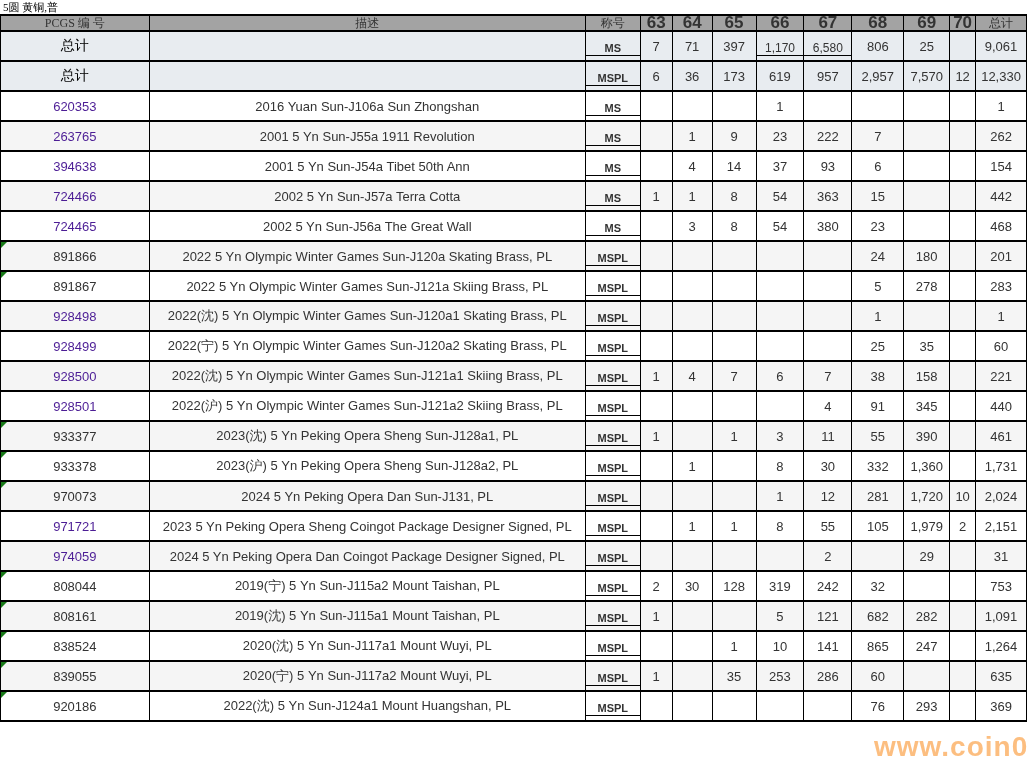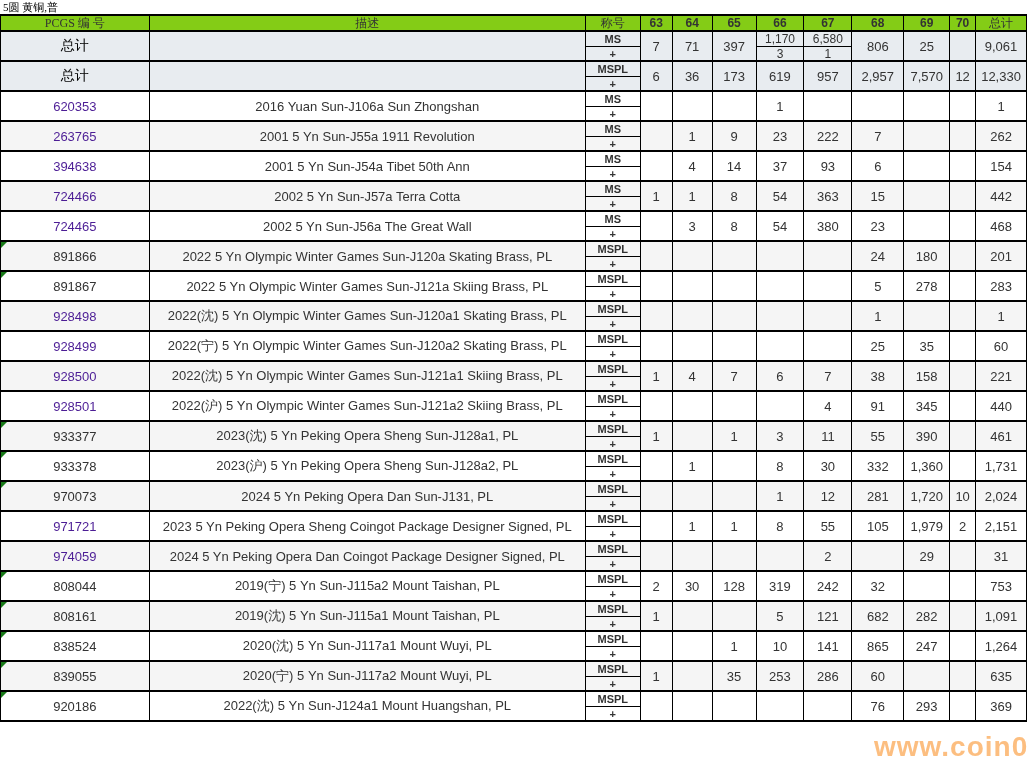--- a/index.html
+++ b/index.html
@@ -2,34 +2,34 @@
 <html><head>
 <meta charset="utf-8">
 <style>
   * { margin:0; padding:0; box-sizing:border-box; }
   html,body { width:1027px; height:767px; overflow:hidden; background:#fff;
     font-family:"Liberation Sans", sans-serif; color:#333; }
   .title { height:14px; line-height:14px; font-size:11px; padding-left:3px; color:#000;
     font-family:"Liberation Serif", serif; }
   .table { width:1027px; border-top:2px solid #000; border-left:1px solid #000; border-right:1px solid #000; }
   .row { display:flex; height:30px; border-bottom:2px solid #000; position:relative; background:#fff; }
-  .row.hdr { height:16px; background:#84cc16; }
+  .row.hdr { height:16px; background:#a3a3a3; }
   .row.alt { background:#f5f5f5; }
   .row.totalr { background:#e8ecf0; }
   .c { display:flex; align-items:center; justify-content:center; font-size:13px;
     overflow:hidden; white-space:nowrap; }
   .c + .c { border-left:1px solid #000; }
   .w0{width:148px}.w1{width:437px}.w2{width:55px}.w3{width:32px}.w4{width:40px}
   .w5{width:44px}.w6{width:48px}.w7{width:48px}.w8{width:52px}.w9{width:46px}
   .w10{width:26px}.w11{width:51px}
-  .hdr .c { font-size:12px; }
+  .hdr .c { font-size:17px; }
   .hdr .c.cjk { font-family:"Liberation Serif", serif; font-size:12px; }
   .hdr .c.num { font-weight:bold; }
   .stack { flex-direction:column; align-items:stretch; justify-content:flex-start; }
-  .half { height:15px; line-height:15px; text-align:center; font-size:12px; }
+  .half { height:15px; line-height:15px; text-align:center; font-size:12px;margin-top:9px; }
   .half.top { border-bottom:1px solid #000; line-height:14px; height:15px; }
   .half.desig { font-weight:bold; font-size:11px; color:#333; }
   .tlabel { font-size:14px; font-family:"Liberation Serif", serif; color:#000; }
   .link { color:#4c1d95; cursor:pointer; }
   .marker { position:absolute; left:0; top:0; width:0; height:0;
     border-top:6px solid #187a18; border-right:6px solid transparent; }
   .watermark { position:absolute; left:826px; top:731px; font-size:28px; font-weight:bold;
     color:rgba(250,155,60,0.65); letter-spacing:1px; z-index:5;margin-left:48px; }
 </style>
 </head>

